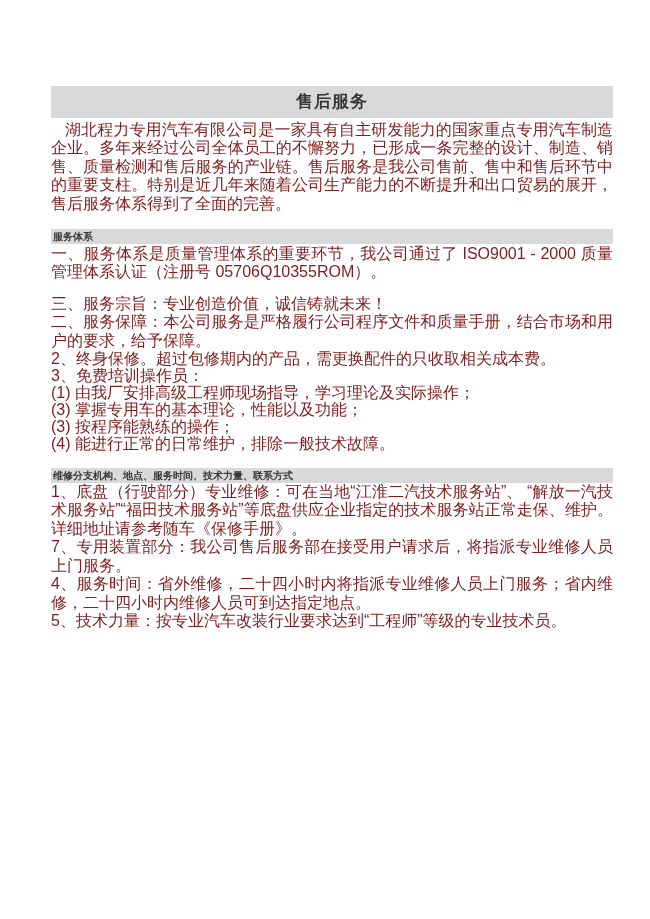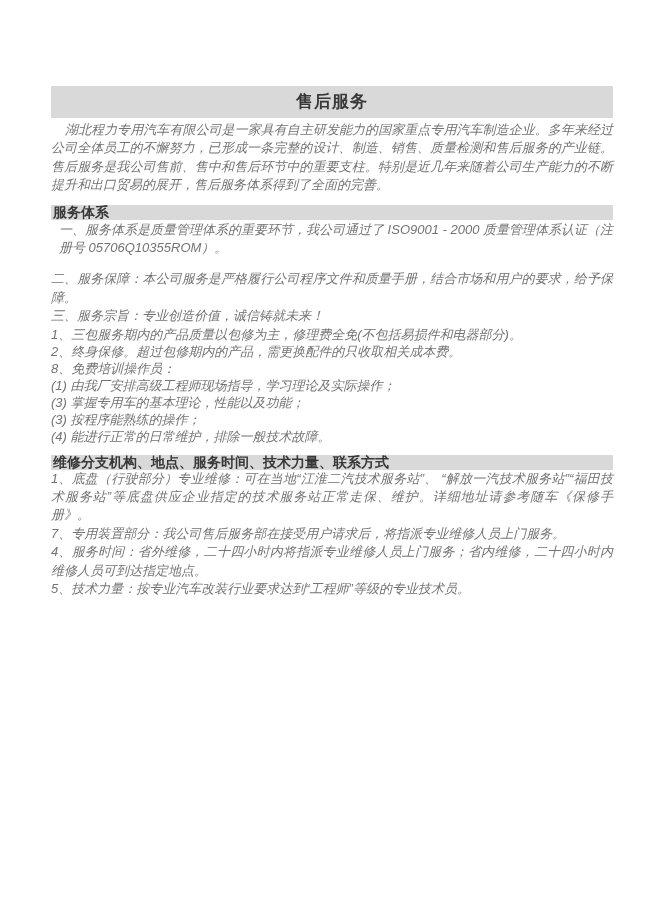--- a/index.html
+++ b/index.html
@@ -31,43 +31,41 @@
     text-align: center;
   }
   .title-bar .doc-title {
     font-size: 17px;
     font-weight: bold;
     color: #383838;
     letter-spacing: 1px;
   }
   p {
     margin: 0;
-    font-size: 13px;
+    font-size: 16px;
     line-height: 18.4px;
-    color: #737373;
+    color: #7f1d1d;
     text-align: justify;
-    font-style: italic;
   }
   .intro {
     margin-top: 3px;
     text-indent: 14px;
   }
   .sec-head {
     background: #d9d9d9;
     height: 15px;
     line-height: 15px;
-    font-size: 14px;
+    font-size: 10px;
     font-weight: bold;
     color: #383838;
     padding: 0 2px;
-    margin-top: 10px;
+    margin-top: 16px;
   }
   .first-item {
     margin-top: 1px;
-    margin-left: 8px;
   }
   .blank-line {
     height: 13px;
   }
   .s2 p {
     line-height: 17px;
   }
 </style>
 </head>
 <body>
@@ -77,27 +75,26 @@
 
     <div class="title-bar">
       <span class="doc-title">售后服务</span>
     </div>
 
     <p class="intro">湖北程力专用汽车有限公司是一家具有自主研发能力的国家重点专用汽车制造企业。多年来经过公司全体员工的不懈努力，已形成一条完整的设计、制造、销售、质量检测和售后服务的产业链。售后服务是我公司售前、售中和售后环节中的重要支柱。特别是近几年来随着公司生产能力的不断提升和出口贸易的展开，售后服务体系得到了全面的完善。</p>
 
     <div class="sec-head">服务体系</div>
     <p class="first-item">一、服务体系是质量管理体系的重要环节，我公司通过了 ISO9001 - 2000 质量管理体系认证（注册号 05706Q10355ROM）。</p>
     <div class="blank-line"></div>
+    <p>三、服务宗旨：专业创造价值，诚信铸就未来！</p>
     <p>二、服务保障：本公司服务是严格履行公司程序文件和质量手册，结合市场和用户的要求，给予保障。</p>
-    <p>三、服务宗旨：专业创造价值，诚信铸就未来！</p>
 
     <div class="s2">
-      <p>1、三包服务期内的产品质量以包修为主，修理费全免(不包括易损件和电器部分)。</p>
       <p>2、终身保修。超过包修期内的产品，需更换配件的只收取相关成本费。</p>
-      <p>8、免费培训操作员：</p>
+      <p>3、免费培训操作员：</p>
       <p>(1) 由我厂安排高级工程师现场指导，学习理论及实际操作；</p>
       <p>(3) 掌握专用车的基本理论，性能以及功能；</p>
       <p>(3) 按程序能熟练的操作；</p>
       <p>(4) 能进行正常的日常维护，排除一般技术故障。</p>
     </div>
 
     <div class="sec-head">维修分支机构、地点、服务时间、技术力量、联系方式</div>
     <p>1、底盘（行驶部分）专业维修：可在当地“江淮二汽技术服务站”、 “解放一汽技术服务站”“福田技术服务站”等底盘供应企业指定的技术服务站正常走保、维护。详细地址请参考随车《保修手册》。</p>
     <p>7、专用装置部分：我公司售后服务部在接受用户请求后，将指派专业维修人员上门服务。</p>
     <p>4、服务时间：省外维修，二十四小时内将指派专业维修人员上门服务；省内维修，二十四小时内维修人员可到达指定地点。</p>

